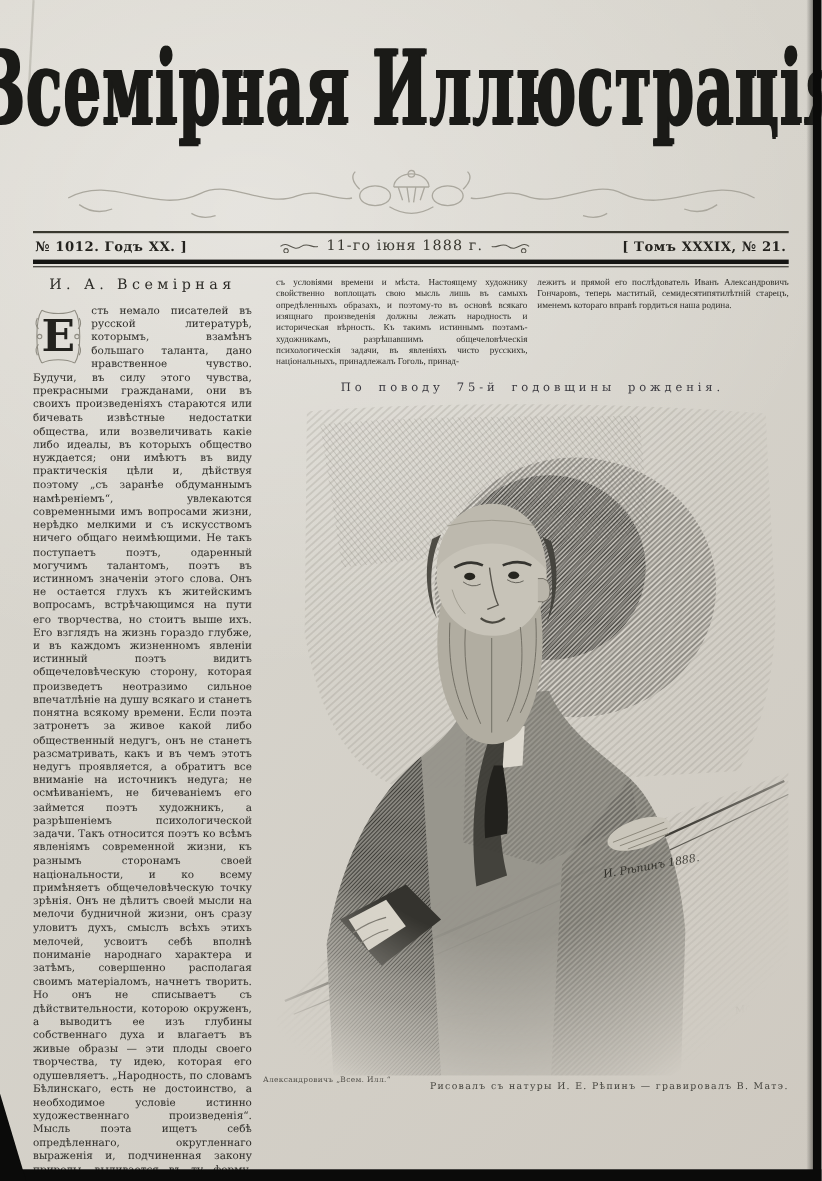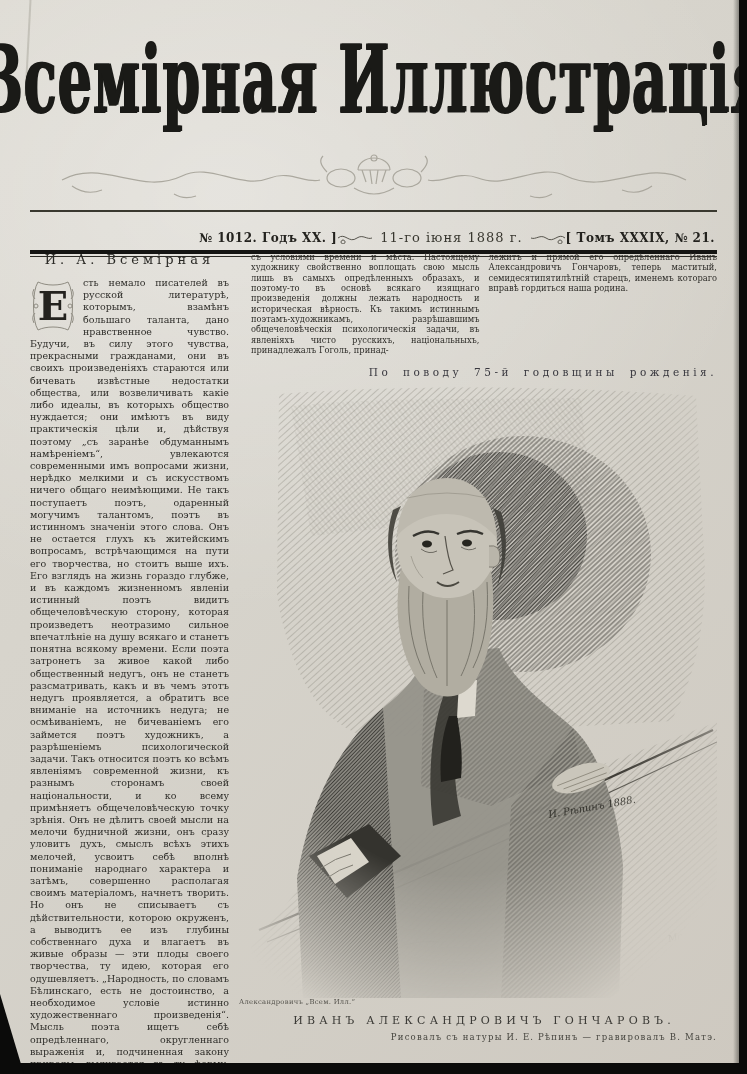--- a/index.html
+++ b/index.html
@@ -18,40 +18,40 @@
     position:absolute; top:24px; left:50%; transform:translateX(-50%) scaleY(1.72);
     transform-origin:top center;
     font-weight:bold; font-size:54px; letter-spacing:1px; white-space:nowrap;
     color:#1a1a17; text-shadow:1.6px 0 0 #1a1a17, 0 1px 0 #1a1a17;
   }
   .masthead-ornament{position:absolute; top:150px; left:50%; transform:translateX(-50%);}
   .crease{position:absolute; top:0; left:27px; width:2px; height:96px; background:#bdbab1; transform:rotate(3deg); opacity:.8;}
   
   .header-bar{position:absolute; top:210px; left:30px; right:30px;}
   .rule-thin{height:2px; background:#39382f;}
-  .issue-row{display:flex; justify-content:flex-end; align-items:center; padding:18px 2px 5px;}
+  .issue-row{display:flex; justify-content:space-between; align-items:center; padding:4px 2px 5px;}
   .issue-side{font-size:12px; font-weight:bold; letter-spacing:.5px; color:#23221e;}
   .issue-center{display:flex; align-items:center; gap:7px; font-size:13px; letter-spacing:1px; color:#38372f;}
   .rule-heavy{height:3.5px; background:#151513;}
   .rule-under{height:1px; background:#2c2b26; margin-top:2px;}
   
   .main{position:absolute; top:252px; left:30px; right:30px; display:flex; gap:22px;}
   .left-col{flex:0 0 199px;}
   .article-title{text-align:center; font-size:13px; letter-spacing:4px; margin:0 0 10px; color:#2b2a26; white-space:nowrap;}
   .left-text{font-size:9.5px; line-height:12.2px; text-align:justify;}
   .dropcap{float:left; width:46px; height:54px; margin:2px 7px 0 0; position:relative;}
   .dropcap .letter{position:absolute; inset:0; display:flex; align-items:center; justify-content:center;
     font-size:40px; font-weight:bold; color:#23221e;}
   .right-region{flex:1; position:relative;}
-  .top-cols{display:flex; gap:9px;}
+  .top-cols{display:flex; gap:9px;font-family:Liberation Serif, serif;}
   .top-col{flex:1; font-size:8.3px; line-height:10.35px; text-align:justify;}
   .top-col p{margin:0;}
   .top-col p + p{text-indent:11px;}
   .subtitle{margin:11px 0 8px; text-align:center; font-size:10.5px; letter-spacing:3.5px; word-spacing:5px; color:#38373ted3;}
-  .subtitle{color:#38373e;text-align:right;}
+  .subtitle{color:#38373e;}
   .portrait-wrap{position:relative; height:612px;}
   .portrait-wrap svg{position:absolute; inset:0; width:100%; height:100%;}
   .ownership{position:absolute; left:-12px; bottom:-8px; font-size:6.8px; letter-spacing:.3px; color:#514f49;}
   .caption-title{margin-top:16px; text-align:center; font-size:11px; letter-spacing:4.2px; color:#3a3935; white-space:nowrap;}
   .caption-credit{margin-top:5px; text-align:right; font-size:8.5px; letter-spacing:1.2px; color:#46453f;}
   
   .edge-right{position:absolute; top:0; right:0; width:8px; height:100%; background:#0b0b0a;}
   .edge-bottom{position:absolute; bottom:0; left:0; width:100%; height:11px; background:#0b0b0a;}
   .corner-wedge{position:absolute; bottom:0; left:0; width:24px; height:80px; background:#0b0b0a;
     clip-path:polygon(0 0, 100% 100%, 0 100%);}
@@ -120,21 +120,21 @@
         </span><span>сть немало писателей въ русской литературѣ, которымъ, взамѣнъ большаго таланта, дано нравственное чувство. Будучи, въ силу этого чувства, прекрасными гражданами, они въ своихъ произведеніяхъ стараются или бичевать извѣстные недостатки общества, или возвеличивать какіе либо идеалы, въ которыхъ общество нуждается; они имѣютъ въ виду практическія цѣли и, дѣйствуя поэтому „съ заранѣе обдуманнымъ намѣреніемъ“, увлекаются современными имъ вопросами жизни, нерѣдко мелкими и съ искусствомъ ничего общаго неимѣющими. Не такъ поступаетъ поэтъ, одаренный могучимъ талантомъ, поэтъ въ истинномъ значеніи этого слова. Онъ не остается глухъ къ житейскимъ вопросамъ, встрѣчающимся на пути его творчества, но стоитъ выше ихъ. Его взглядъ на жизнь гораздо глубже, и въ каждомъ жизненномъ явленіи истинный поэтъ видитъ общечеловѣческую сторону, которая произведетъ неотразимо сильное впечатлѣніе на душу всякаго и станетъ понятна всякому времени. Если поэта затронетъ за живое какой либо общественный недугъ, онъ не станетъ разсматривать, какъ и въ чемъ этотъ недугъ проявляется, а обратитъ все вниманіе на источникъ недуга; не осмѣиваніемъ, не бичеваніемъ его займется поэтъ художникъ, а разрѣшеніемъ психологической задачи. Такъ относится поэтъ ко всѣмъ явленіямъ современной жизни, къ разнымъ сторонамъ своей національности, и ко всему примѣняетъ общечеловѣческую точку зрѣнія. Онъ не дѣлитъ своей мысли на мелочи будничной жизни, онъ сразу уловитъ духъ, смыслъ всѣхъ этихъ мелочей, усвоитъ себѣ вполнѣ пониманіе народнаго характера и затѣмъ, совершенно располагая своимъ матеріаломъ, начнетъ творить. Но онъ не списываетъ съ дѣйствительности, которою окруженъ, а выводитъ ее изъ глубины собственнаго духа и влагаетъ въ живые образы — эти плоды своего творчества, ту идею, которая его одушевляетъ. „Народность, по словамъ Бѣлинскаго, есть не достоинство, а необходимое условіе истинно художественнаго произведенія“. Мысль поэта ищетъ себѣ опредѣленнаго, округленнаго выраженія и, подчиненная закону природы, выливается въ ту форму, которая ближе всего поэту; каждая черта общечеловѣческаго характера отличается въ извѣстной національности своими особенностями, всякое общечеловѣческое движеніе души выражается сообразно</span>
       </div>
     </div>
 
     <div class="right-region">
       <div class="top-cols">
         <div class="top-col">
           <p>съ условіями времени и мѣста. Настоящему художнику свойственно воплощать свою мысль лишь въ самыхъ опредѣленныхъ образахъ, и поэтому-то въ основѣ всякаго изящнаго произведенія должны лежать народность и историческая вѣрность. Къ такимъ истиннымъ поэтамъ-художникамъ, разрѣшавшимъ общечеловѣческія психологическія задачи, въ явленіяхъ чисто русскихъ, національныхъ, принадлежалъ Гоголь, принад-</p>
         </div>
         <div class="top-col">
-          <p>лежитъ и прямой его опредѣленнаго Иванъ Александровичъ Гончаровъ, теперь маститый, семидесятипятилѣтній старецъ, именемъ котораго вправѣ гордиться наша родина.</p>
+          <p>лежитъ и прямой его послѣдователь Иванъ Александровичъ Гончаровъ, теперь маститый, семидесятипятилѣтній старецъ, именемъ котораго вправѣ гордиться наша родина.</p>
         </div>
       </div>
 
       <div class="subtitle">По поводу 75-й годовщины рожденія.</div>
 
       <div class="portrait-wrap">
         <svg viewBox="0 0 466 612" preserveAspectRatio="none">
           <defs>
             <pattern id="hL" patternUnits="userSpaceOnUse" width="5" height="5" patternTransform="rotate(48)">
                 <line x1="2.5" y1="0" x2="2.5" y2="5" stroke="#8d8a80" stroke-width="0.8"></line>
@@ -194,21 +194,20 @@
             <path d="M150,182 C142,226 148,268 168,296 C182,314 208,316 222,298 C240,272 246,228 240,184 C228,206 214,212 196,212 C178,212 160,202 150,182 Z" fill="#b1ada1"></path>
             <path d="M186,196 q10,8 22,0" stroke="#4a4840" stroke-width="2" fill="none"></path>
             <path d="M158,200 C156,236 162,266 174,288 M172,206 C170,240 176,270 186,292 M222,204 C226,238 222,266 210,290 M236,196 C238,230 234,258 222,282 M196,214 L196,300" stroke="#726f65" stroke-width="0.9" fill="none"></path>
             <text x="298" y="432" transform="rotate(-10 298 432)" font-size="10" font-style="italic" font-family="DejaVu Serif, serif" fill="#33322c">И. Рѣпинъ 1888.</text>
             <text x="418" y="556" transform="rotate(-14 418 556)" font-size="9" font-style="italic" font-family="DejaVu Serif, serif" fill="#2f2e29">Матэ</text>
           </g>
         </svg>
         <div class="ownership">Александровичъ „Всем. Илл.“</div>
       </div>
 
-      <div class="caption-title">ИВАНЪ АЛЕКСАНДРОВИЧЪ ГОНЧАРОВЪ.</div>
       <div class="caption-credit">Рисовалъ съ натуры И. Е. Рѣпинъ — гравировалъ В. Матэ.</div>
     </div>
   </div>
 
   <div class="edge-shadow-r"></div>
   <div class="edge-right"></div>
   <div class="edge-bottom"></div>
   <div class="corner-wedge"></div>
 </div>
 

